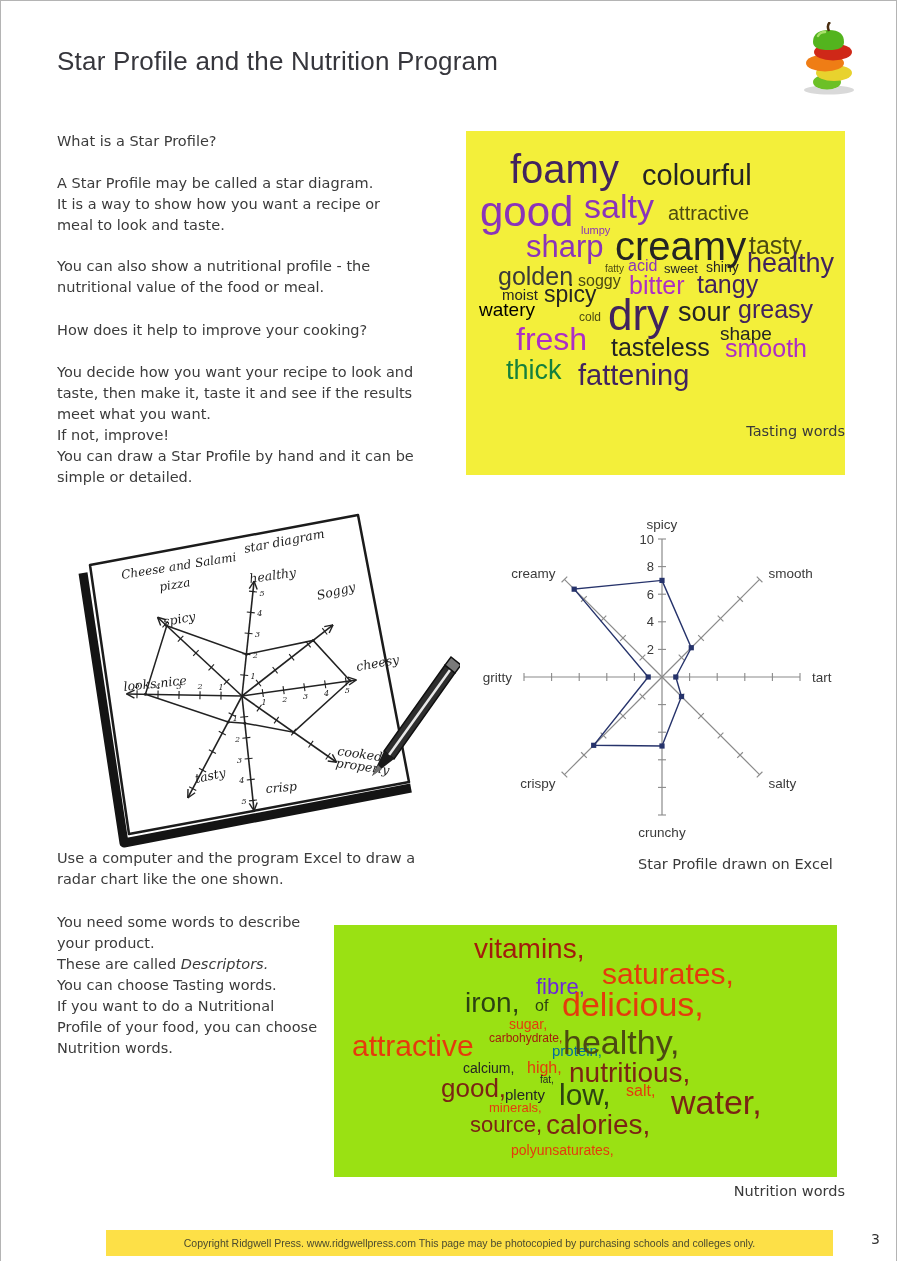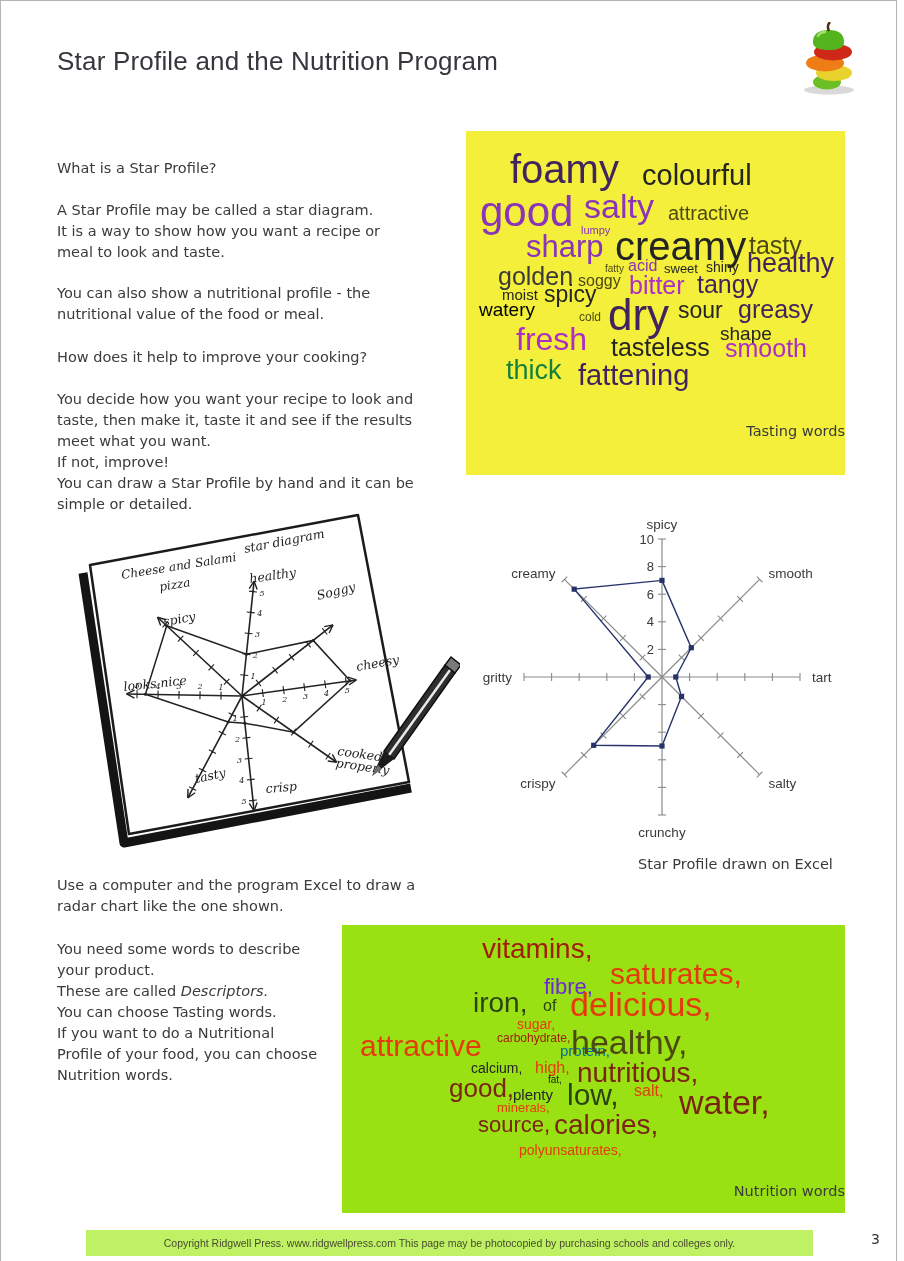--- a/index.html
+++ b/index.html
@@ -4,30 +4,30 @@
 <style>
   html,body{margin:0;padding:0;background:#fff;}
   .page{position:relative;width:904px;height:1261px;background:#fff;overflow:hidden;
         font-family:"DejaVu Sans",sans-serif;}
   .frame{position:absolute;left:0;top:0;width:895px;height:1260px;
          border:1px solid #b4b4b4;border-bottom:1px solid #d9d9d9;pointer-events:none;}
   .title{position:absolute;left:57px;top:46px;margin:0;font-size:26px;font-weight:400;
          color:#36363c;font-family:"Liberation Sans",sans-serif;letter-spacing:.2px;}
   .logo{position:absolute;left:796px;top:22px;width:66px;height:74px;}
   .para{position:absolute;left:57px;white-space:pre-line;font-size:14.5px;line-height:21px;
-        color:#3b3b3b;margin-top:27px;}
+        color:#3b3b3b;}
   .q1{top:131px;} .p1{top:173px;} .p2{top:256px;} .q2{top:320px;} .p3{top:362px;}
   .p4{top:848px;} .p5{top:912px;}
   .caption{position:absolute;font-size:14.5px;color:#3a3a3a;}
   .caption-tasting{left:466px;top:423px;width:379px;text-align:right;}
   .caption-excel{left:638px;top:856px;}
   .caption-nutrition{left:442px;top:1183px;width:403px;text-align:right;}
   .cloud{position:absolute;}
   #tasting-cloud{left:466px;top:131px;width:379px;height:344px;}
-  #nutrition-cloud{left:342px;top:925px;width:503px;height:288px;}
+  #nutrition-cloud{left:334px;top:925px;width:503px;height:252px;}
   .cw{position:absolute;line-height:1;font-family:"Liberation Sans",sans-serif;white-space:nowrap;}
   #sketch{position:absolute;left:60px;top:493px;width:400px;height:362px;}
   #radar{position:absolute;left:480px;top:505px;width:400px;height:345px;}
   .footer{position:absolute;left:86px;top:1230px;width:727px;height:26px;
           font-size:10.5px;text-align:center;line-height:26px;
           font-family:"Liberation Sans",sans-serif;}
   .pageno{position:absolute;left:852px;top:1231px;width:28px;font-size:14px;color:#333;
           text-align:right;}
   em{font-style:italic;}
 </style>
@@ -90,21 +90,21 @@
       <span class="cw" style="left: 281px; top: 119px; font-size: 27px; color: rgb(65, 35, 94);">healthy</span>
       <span class="cw" style="left: 32px; top: 133px; font-size: 25px; color: rgb(58, 58, 58);">golden</span>
       <span class="cw" style="left: 112px; top: 142px; font-size: 16px; color: rgb(76, 74, 18);">soggy</span>
       <span class="cw" style="left: 163px; top: 142px; font-size: 25px; color: rgb(173, 46, 198);">bitter</span>
       <span class="cw" style="left: 231px; top: 141px; font-size: 25px; color: rgb(65, 35, 94);">tangy</span>
       <span class="cw" style="left: 36px; top: 156px; font-size: 15px; color: rgb(36, 36, 36);">moist</span>
       <span class="cw" style="left: 78px; top: 152px; font-size: 23px; color: rgb(36, 36, 36);">spicy</span>
       <span class="cw" style="left: 13px; top: 169px; font-size: 19px; color: #000000;">watery</span>
       <span class="cw" style="left: 113px; top: 180px; font-size: 12px; color: rgb(76, 74, 18);">cold</span>
       <span class="cw" style="left: 142px; top: 162px; font-size: 44px; color: rgb(65, 35, 94);">dry</span>
-      <span class="cw" style="left: 212px; top: 168px; font-size: 23px; color: rgb(36, 36, 36);">sour</span>
+      <span class="cw" style="left: 212px; top: 168px; font-size: 27px; color: rgb(36, 36, 36);">sour</span>
       <span class="cw" style="left: 272px; top: 166px; font-size: 25px; color: rgb(65, 35, 94);">greasy</span>
       <span class="cw" style="left: 254px; top: 193px; font-size: 19px; color: rgb(36, 36, 36);">shape</span>
       <span class="cw" style="left: 50px; top: 192px; font-size: 32px; color: rgb(173, 46, 198);">fresh</span>
       <span class="cw" style="left: 145px; top: 204px; font-size: 25px; color: rgb(36, 36, 36);">tasteless</span>
       <span class="cw" style="left: 259px; top: 205px; font-size: 25px; color: rgb(173, 46, 198);">smooth</span>
       <span class="cw" style="left: 40px; top: 226px; font-size: 27px; color: #15803d;">thick</span>
       <span class="cw" style="left: 112px; top: 230px; font-size: 29px; color: rgb(65, 35, 94);">fattening</span>
     </div>
   <div class="caption caption-tasting">Tasting words</div>
 
@@ -337,15 +337,15 @@
       <span class="cw" style="left: 225px; top: 155px; font-size: 30px; color: rgb(44, 66, 18);">low,</span>
       <span class="cw" style="left: 284px; top: 158px; font-size: 16px; color: rgb(229, 59, 12); margin-left: 8px;">salt,</span>
       <span class="cw" style="left: 337px; top: 160px; font-size: 34px; color: rgb(123, 36, 20);">water,</span>
       <span class="cw" style="left: 155px; top: 176px; font-size: 13px; color: rgb(229, 59, 12);">minerals,</span>
       <span class="cw" style="left: 136px; top: 189px; font-size: 22px; color: rgb(123, 36, 20);">source,</span>
       <span class="cw" style="left: 212px; top: 186px; font-size: 28px; color: rgb(123, 36, 20);">calories,</span>
       <span class="cw" style="left: 177px; top: 218px; font-size: 14px; color: rgb(229, 59, 12);">polyunsaturates,</span>
     </div>
   <div class="caption caption-nutrition">Nutrition words</div>
 
-  <div class="footer" style="background: #bef264; color: rgb(74, 74, 46);">Copyright Ridgwell Press. www.ridgwellpress.com  This page may be photocopied by purchasing schools and colleges only.</div>
+  <div class="footer" style="background: #fde047; color: rgb(74, 74, 46); margin-left: 20px;">Copyright Ridgwell Press. www.ridgwellpress.com  This page may be photocopied by purchasing schools and colleges only.</div>
   <div class="pageno">3</div>
 </div>
 
 </body></html>

